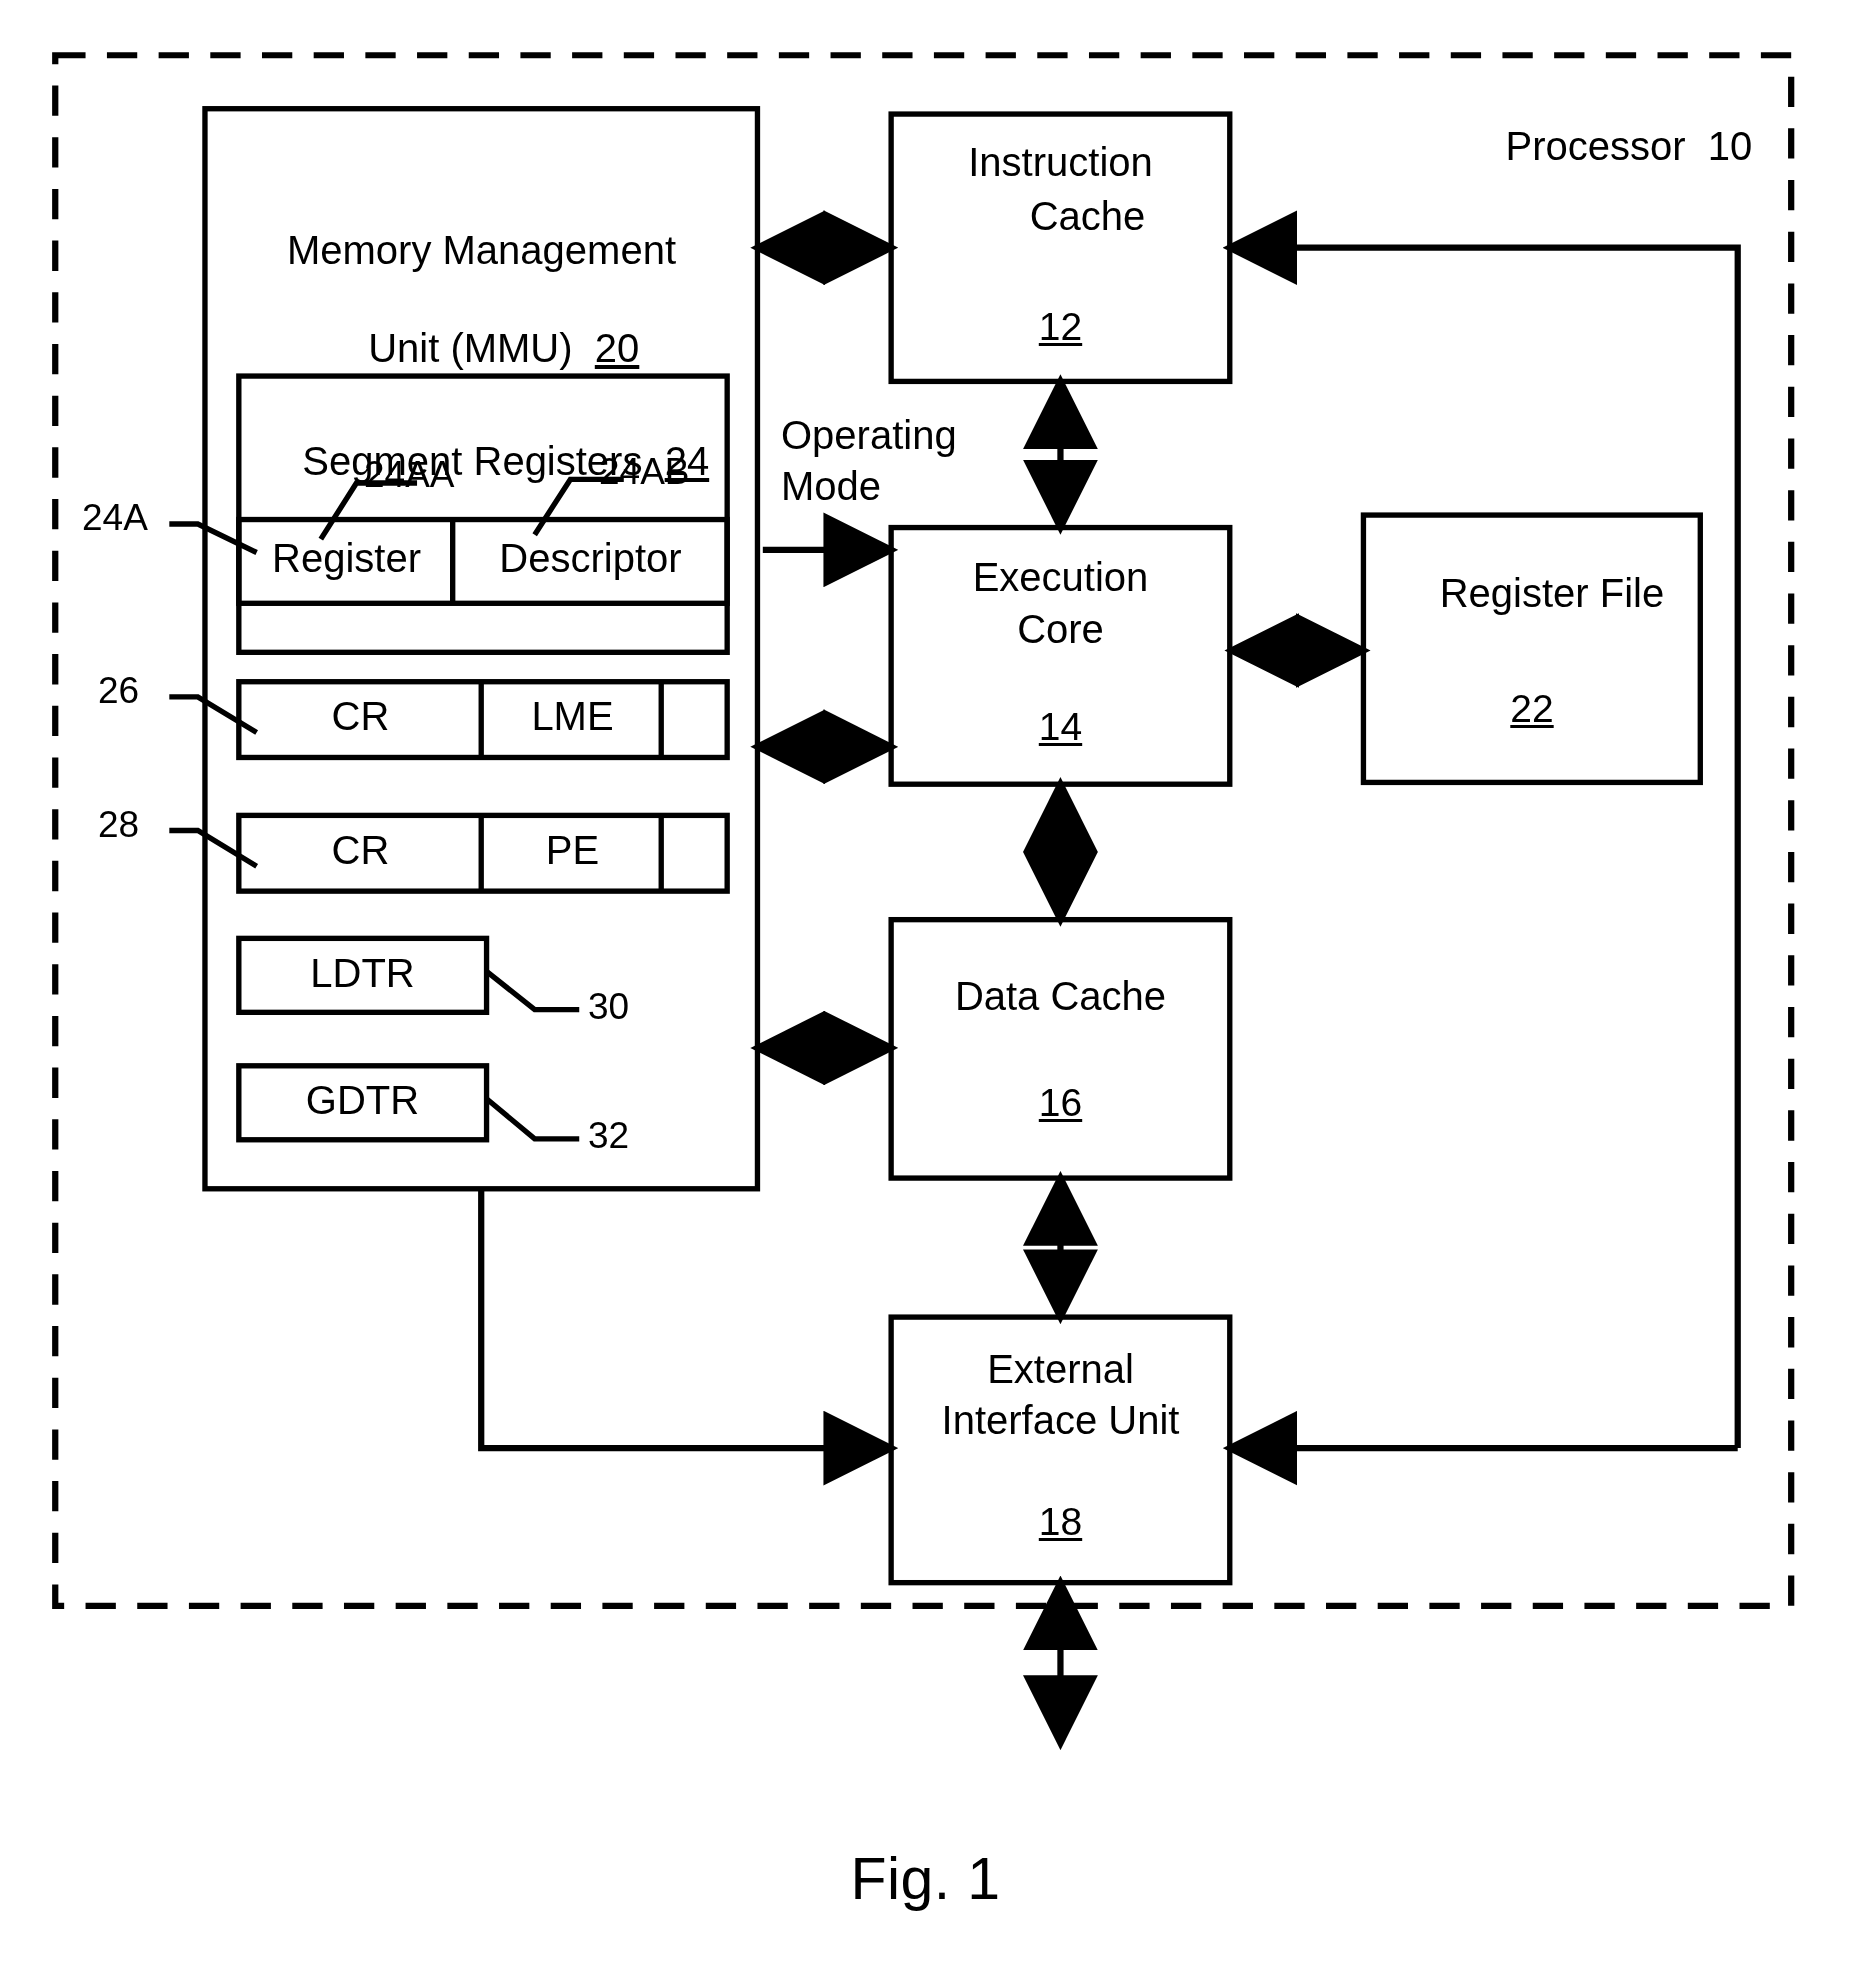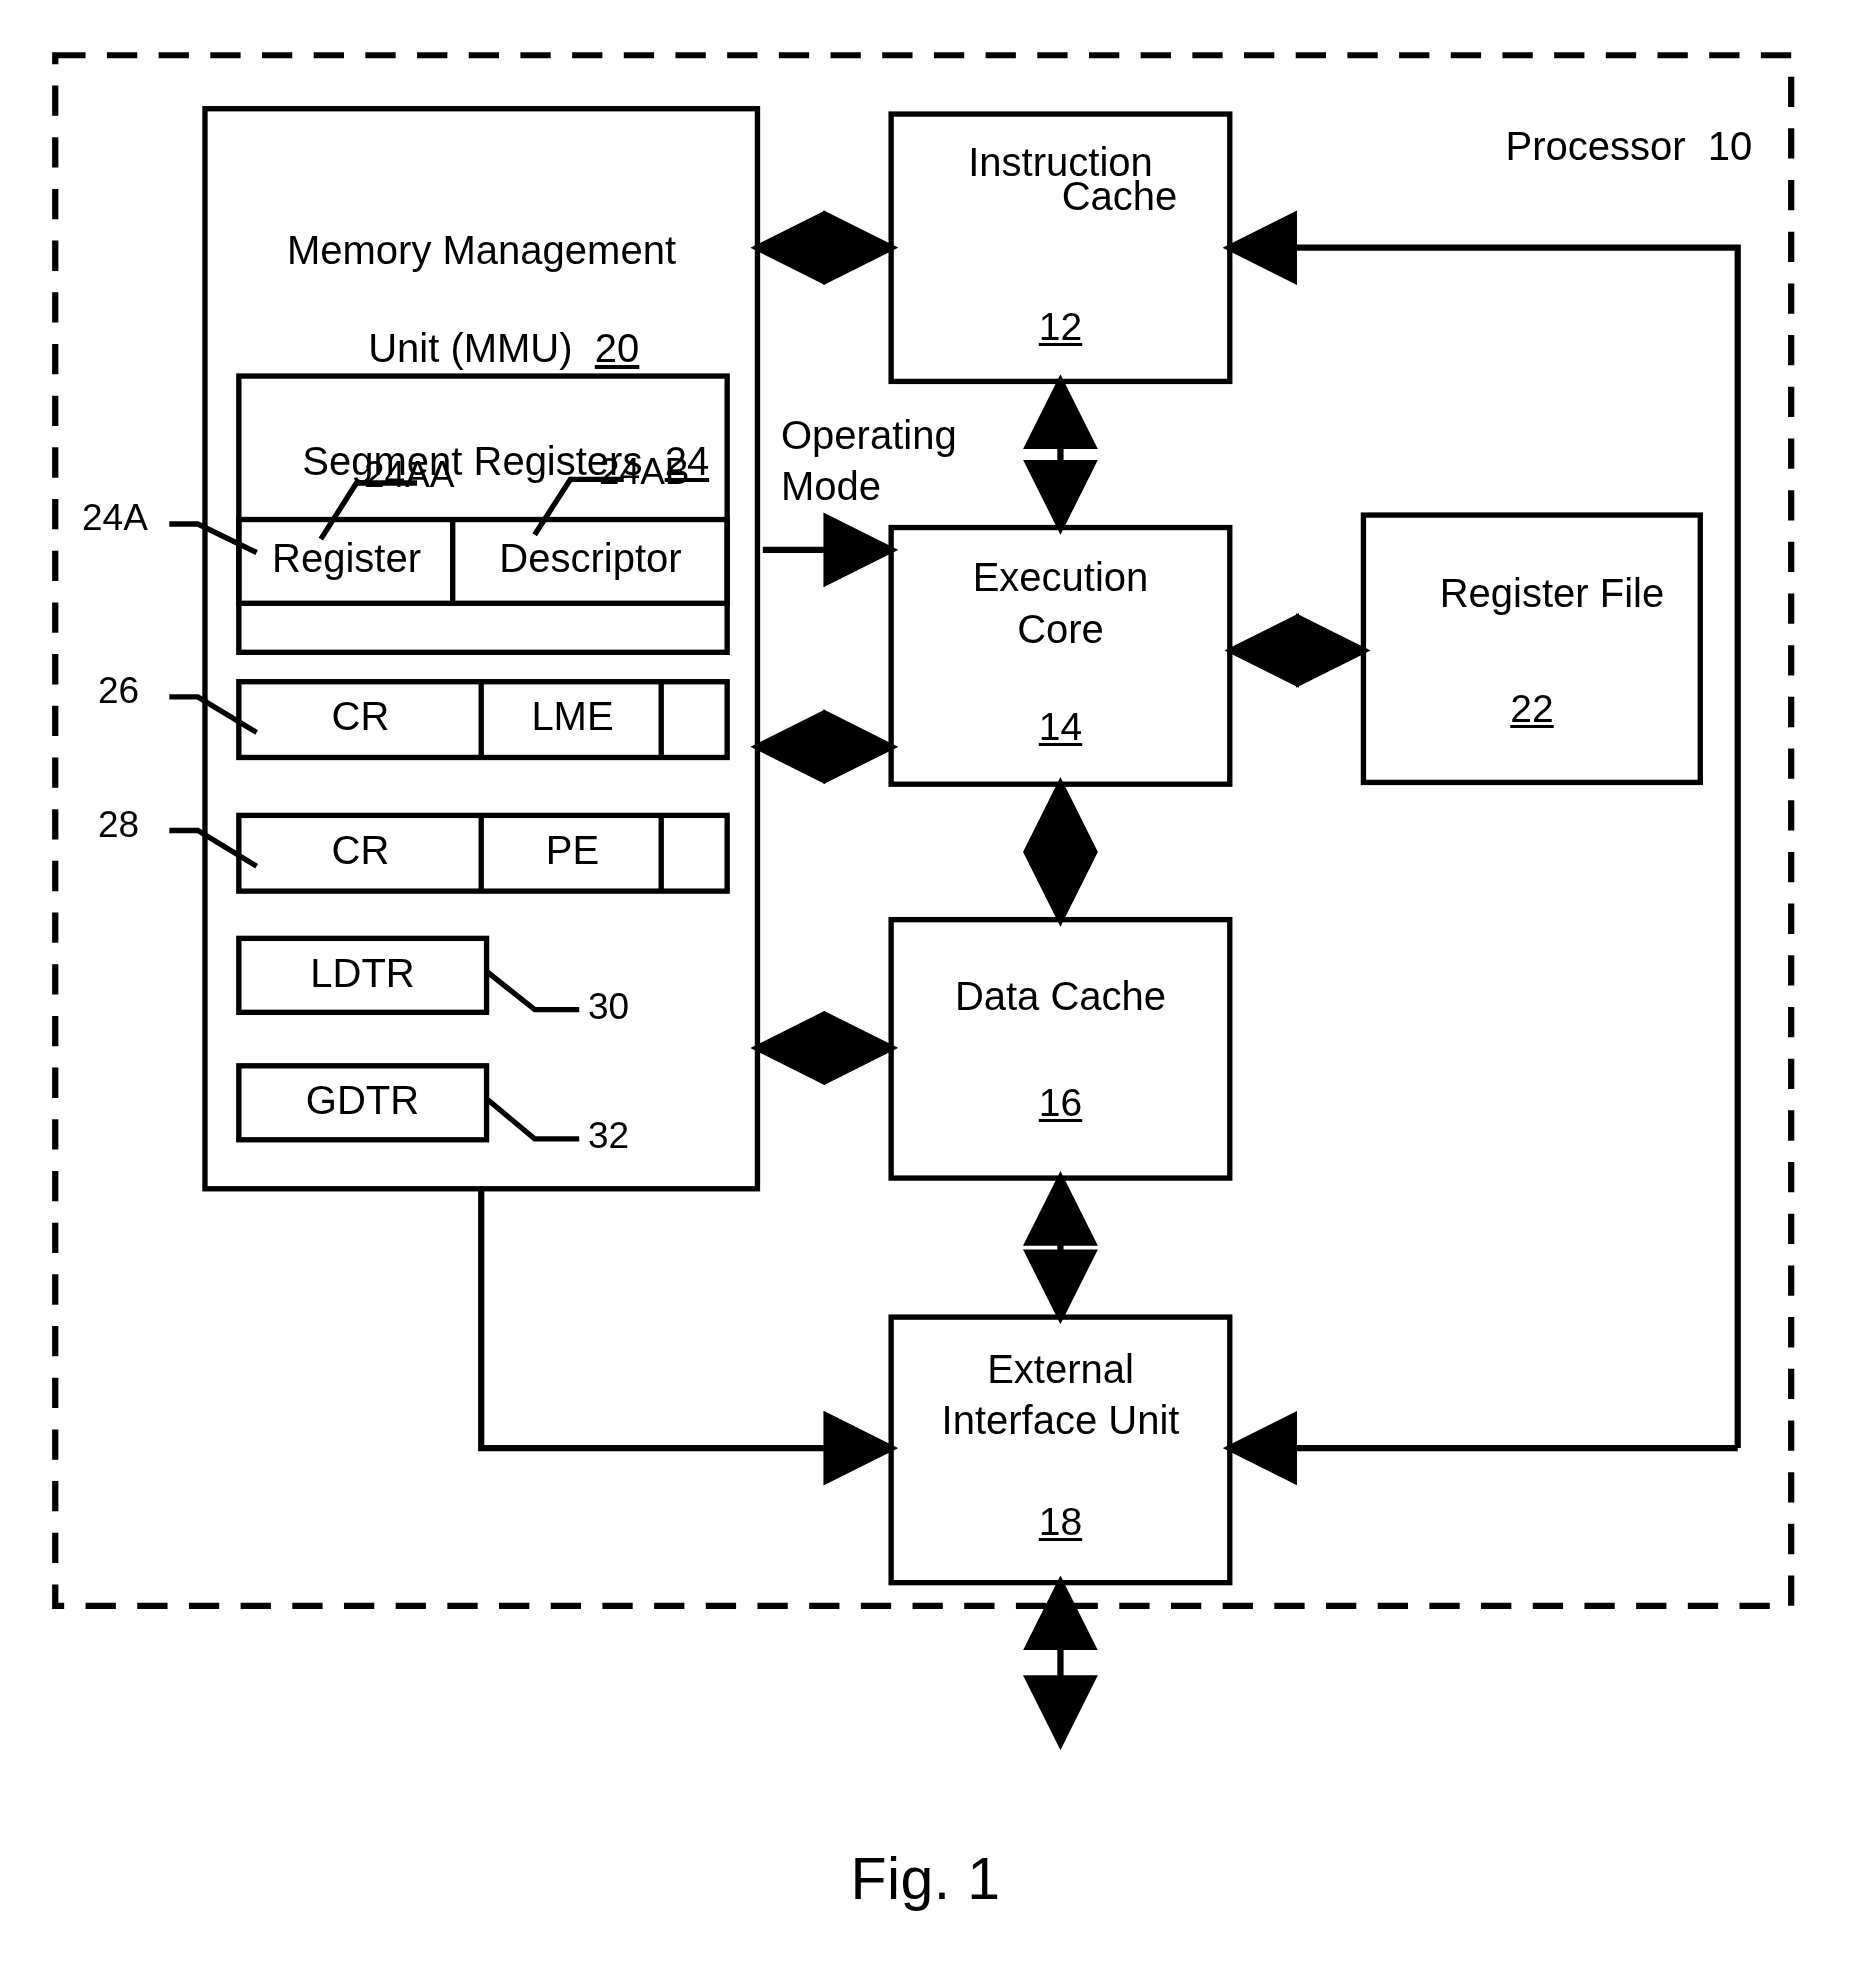--- a/index.html
+++ b/index.html
@@ -161,21 +161,21 @@
   <div class="lbl box-title ctr" style="left:242px; top:950px; width:241px;">LDTR</div>
   <div class="lbl small-ref" style="left:588px; top:986px;">30</div>
 
   <div class="lbl box-title ctr" style="left:242px; top:1077px; width:241px;">GDTR</div>
   <div class="lbl small-ref" style="left:588px; top:1115px;">32</div>
 
   <div class="lbl box-title" style="left:781px; top:412px;">Operating</div>
   <div class="lbl box-title" style="left:781px; top:463px;">Mode</div>
 
   <div class="lbl box-title ctr" style="left:895px; top:139px; width:331px;">Instruction</div>
-  <div class="lbl box-title ctr" style="left:895px; top:173px; width:385px;padding-left:32px;">Cache</div>
+  <div class="lbl box-title ctr" style="left:895px; top:193px; width:385px;">Cache</div>
   <div class="lbl ref-num ctr u" style="left:895px; top:304px; width:331px;">12</div>
 
   <div class="lbl box-title ctr" style="left:895px; top:554px; width:331px;">Execution</div>
   <div class="lbl box-title ctr" style="left:895px; top:606px; width:331px;">Core</div>
   <div class="lbl ref-num ctr u" style="left:895px; top:704px; width:331px;">14</div>
 
   <div class="lbl box-title ctr" style="left:1367px; top:570px; width:330px;padding-left:20px;">Register File</div>
   <div class="lbl ref-num ctr u" style="left:1367px; top:686px; width:330px;">22</div>
 
   <div class="lbl box-title ctr" style="left:895px; top:973px; width:331px;">Data Cache</div>

